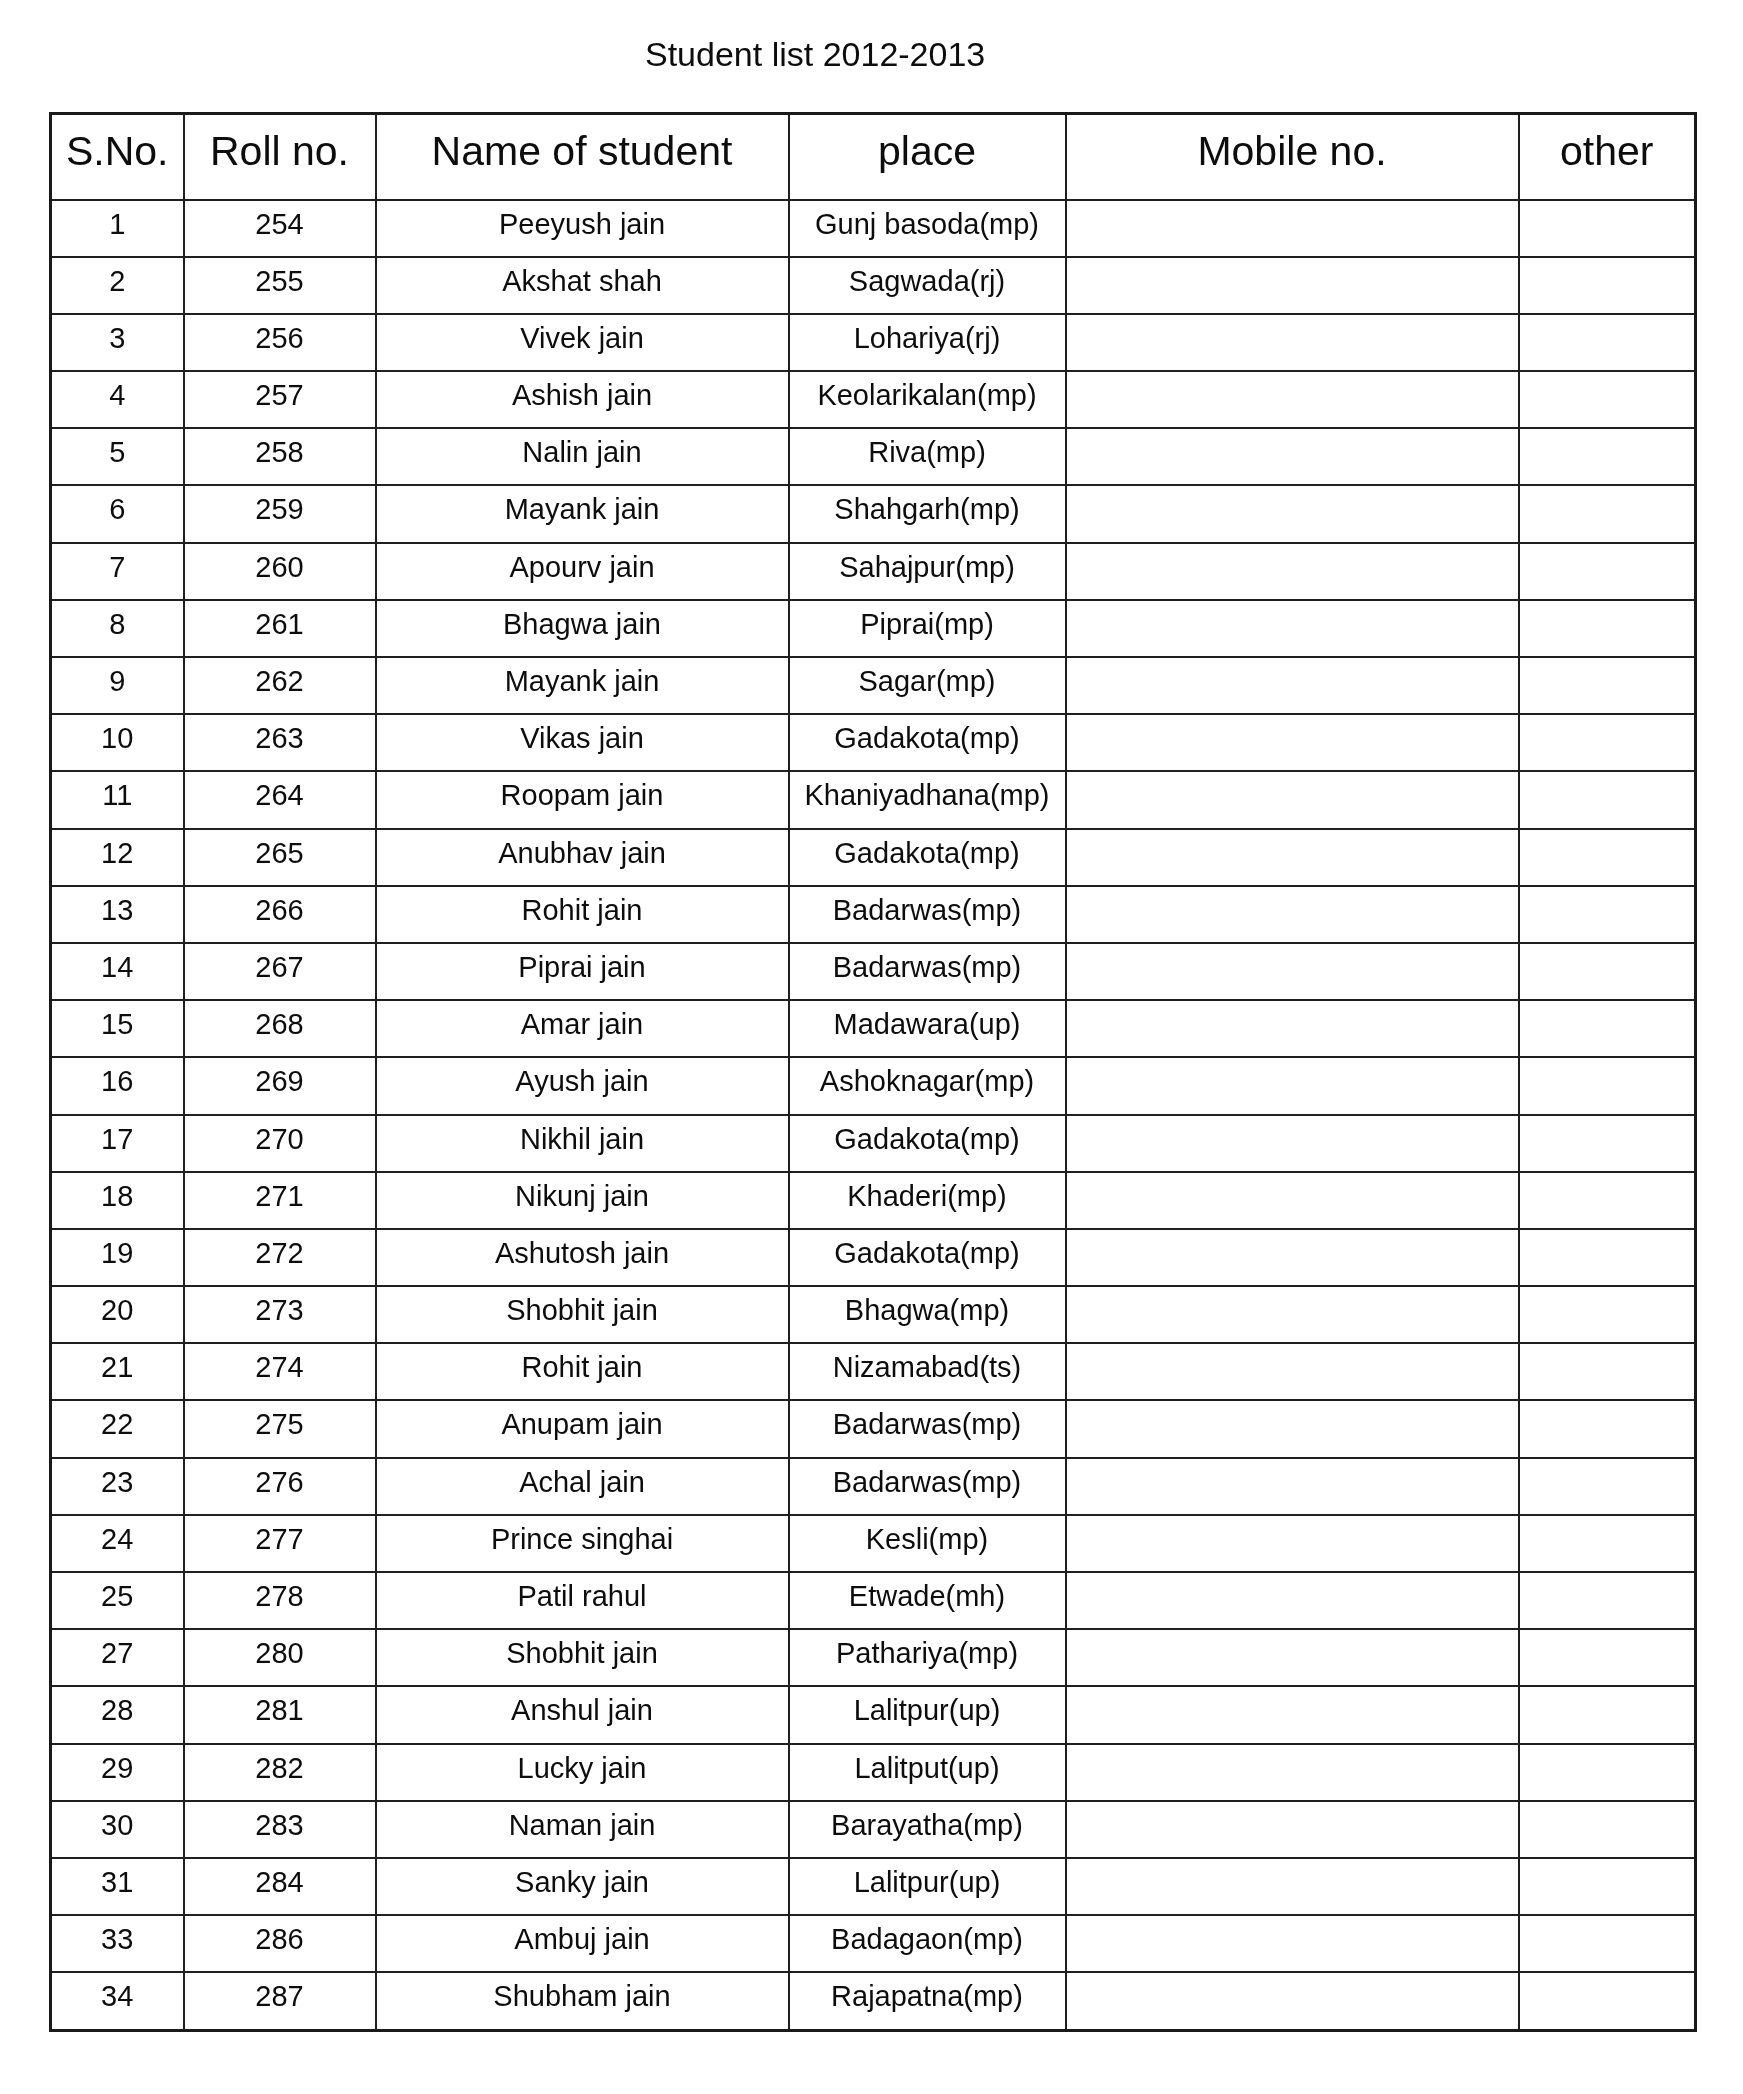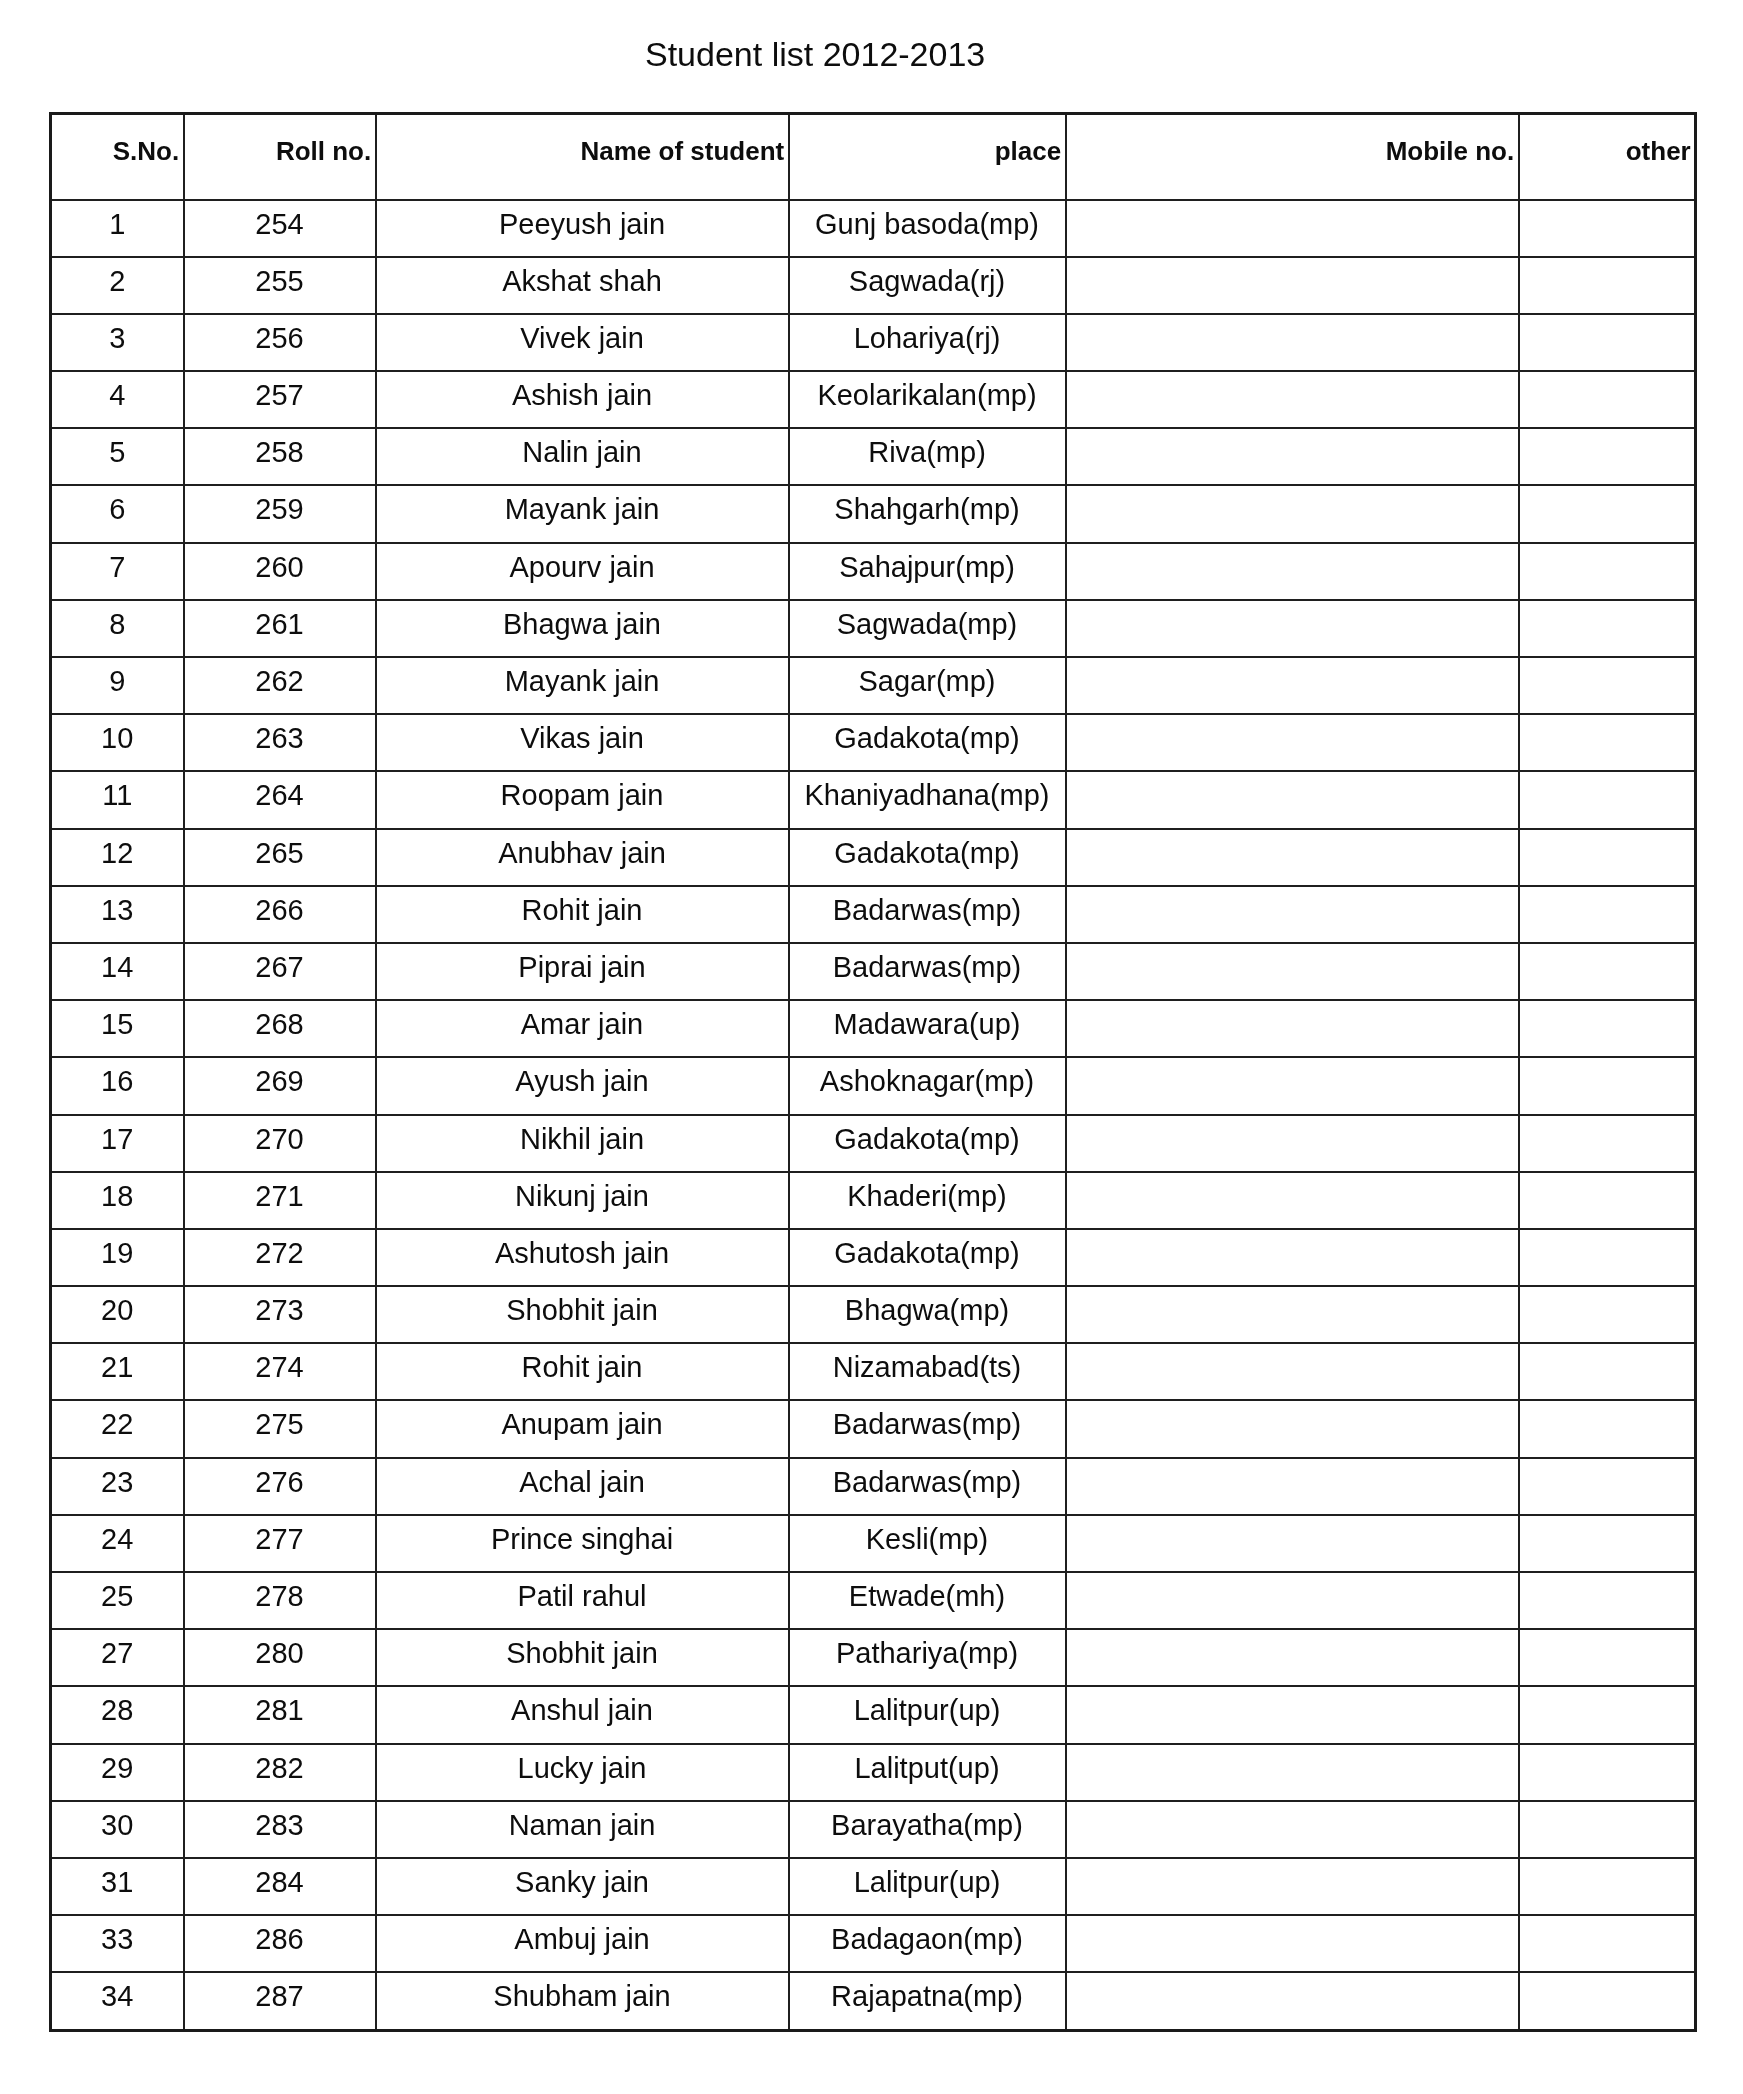--- a/index.html
+++ b/index.html
@@ -34,24 +34,23 @@
   table.student-table th,
   table.student-table td {
     border: 2.5px solid #1f1f1f;
     text-align: center;
     vertical-align: middle;
     overflow: hidden;
     white-space: nowrap;
   }
   table.student-table th {
     height: 72px;
-    font-size: 26px;
-    font-weight: 700;
+    font-size: 41px;
+    font-weight: 400;
     padding: 0 3.3px 11.5px 3.3px;
-    text-align: right;
   }
   table.student-table td {
     height: 47px;
     font-size: 29px;
     padding: 0 3.3px 8.2px 3.3px;
   }
 </style>
 </head>
 <body>
 
@@ -132,21 +131,21 @@
           <td>260</td>
           <td>Apourv jain</td>
           <td>Sahajpur(mp)</td>
           <td></td>
           <td></td>
         </tr>
         <tr>
           <td>8</td>
           <td>261</td>
           <td>Bhagwa jain</td>
-          <td>Sagwada(mp)</td>
+          <td>Piprai(mp)</td>
           <td></td>
           <td></td>
         </tr>
         <tr>
           <td>9</td>
           <td>262</td>
           <td>Mayank jain</td>
           <td>Sagar(mp)</td>
           <td></td>
           <td></td>

